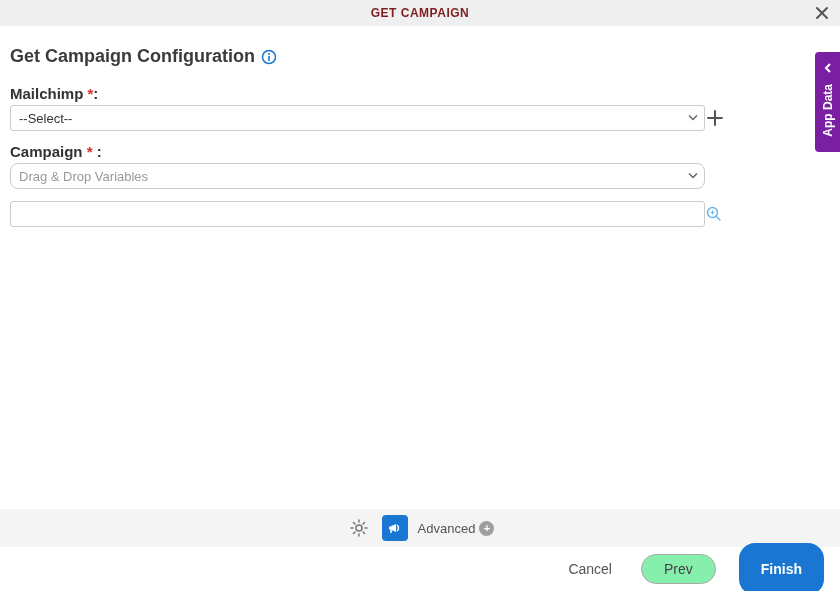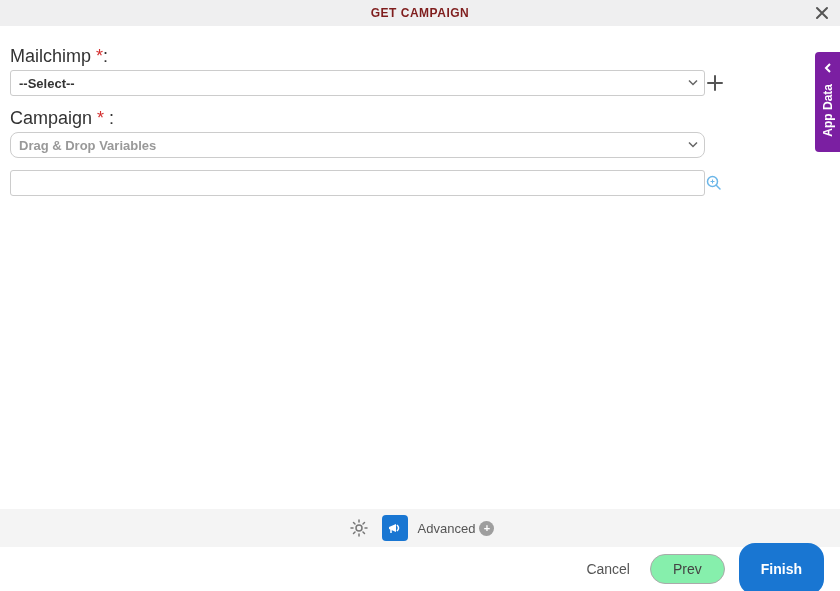--- a/index.html
+++ b/index.html
@@ -45,32 +45,32 @@
   }
   .info-icon {
     color: #1976d2;
     display: inline-flex;
   }
 
   .field {
     margin-bottom: 12px;
   }
   .field-label {
-    font-size: 18px;
+    font-size: 15px;
     color: #333;
     margin-bottom: 3px;
     display: block;
+    font-weight: bold;
   }
   .req { color: #d32f2f; }
 
   .field-row {
     display: flex;
     align-items: center;
     gap: 0;
-    font-weight: bold;
   }
 
   .select-box, .input-box {
     height: 26px;
     border: 1px solid #ccc;
     border-radius: 3px;
     background: #fff;
     display: flex;
     align-items: center;
     padding: 0 8px;
@@ -165,21 +165,21 @@
   }
 
   .footer {
     position: absolute;
     left: 0; right: 0; bottom: 0;
     height: 44px;
     background: #fff;
     display: flex;
     align-items: center;
     justify-content: flex-end;
-    gap: 14px;
+    gap: 23px;
     padding-right: 16px;
   }
   .btn-text {
     font-size: 14px;
     color: #555;
     cursor: pointer;
     padding: 6px 6px;
   }
   .btn-outline {
     border: 1px solid #aaa;
@@ -207,20 +207,30 @@
 <div class="header">
   <span class="header-title">GET CAMPAIGN</span>
   <span class="close-icon">
     <svg width="16" height="16" viewBox="0 0 16 16">
         <path d="M3 3 L13 13 M13 3 L3 13" stroke="currentColor" stroke-width="2" fill="none" stroke-linecap="round"></path>
       </svg>
   </span>
 </div>
 
 <div class="content">
+  <div class="section-title-row">
+    <span class="section-title">Get Campaign Configuration</span>
+    <span class="info-icon">
+      <svg width="16" height="16" viewBox="0 0 16 16">
+          <circle cx="8" cy="8" r="6.5" fill="none" stroke="currentColor" stroke-width="1.5"></circle>
+          <circle cx="8" cy="5" r="1" fill="currentColor"></circle>
+          <rect x="7.2" y="7" width="1.6" height="5" fill="currentColor"></rect>
+        </svg>
+    </span>
+  </div>
 
   <div class="field">
     <label class="field-label">
       <span>Mailchimp </span><span class="req">*</span><span>:</span>
     </label>
     <div class="field-row">
       <div class="select-box">
         <span>--Select--</span>
         <span class="select-caret">
           <svg width="10" height="10" viewBox="0 0 10 10">

